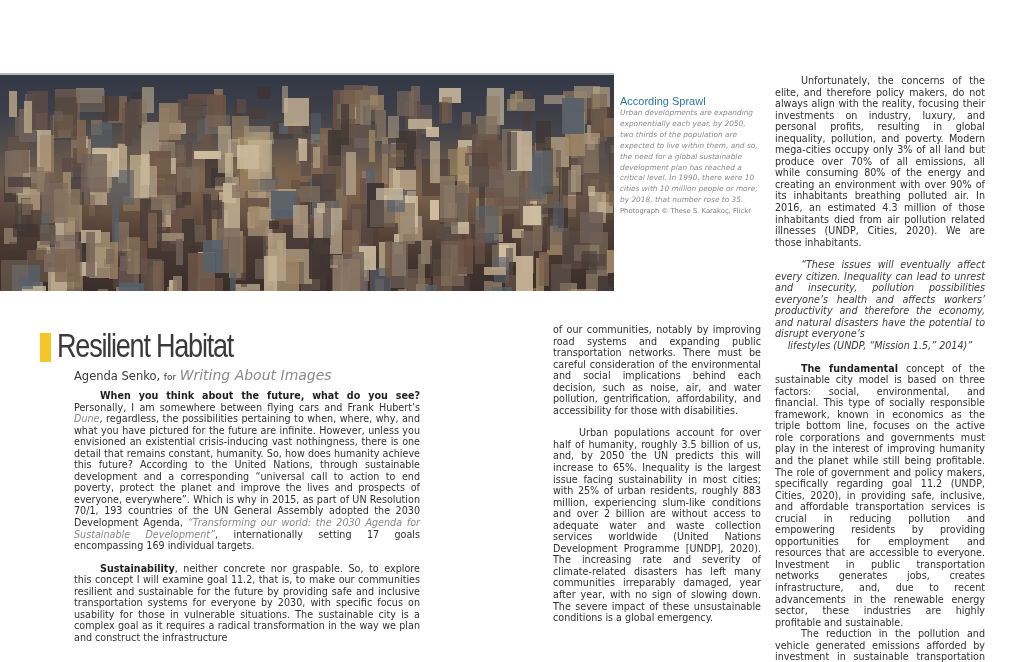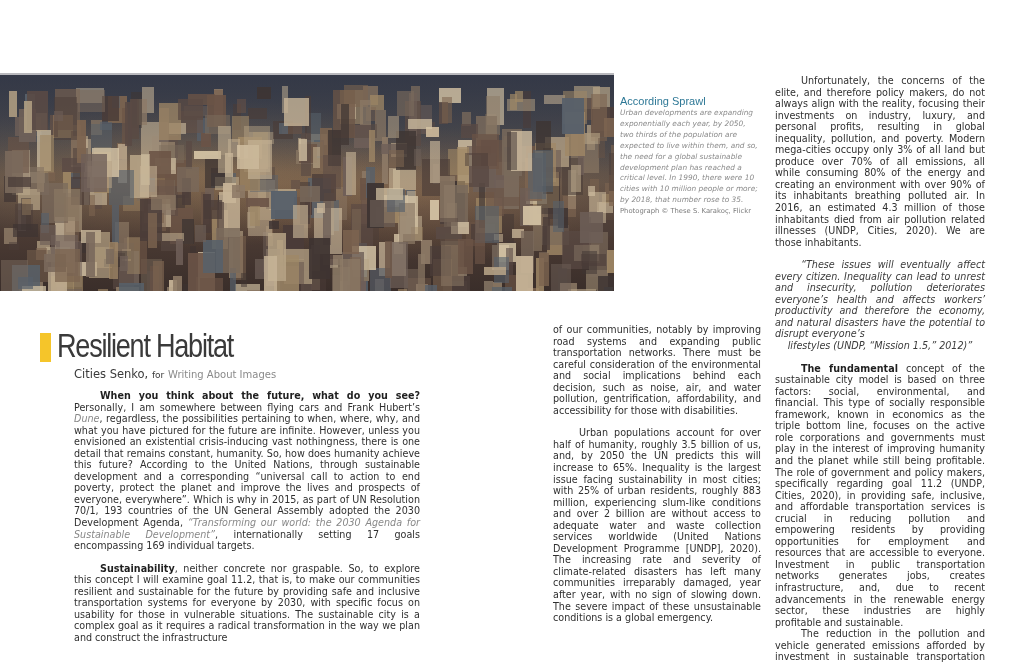--- a/index.html
+++ b/index.html
@@ -22,21 +22,21 @@
   .caption-title { font-family: "Liberation Sans", sans-serif; font-size: 11px; color: #2e7896; margin: 0 0 1px 0; }
   .caption-body { font-family: "DejaVu Sans", sans-serif; font-style: italic; font-size: 7.4px; line-height: 10.9px; color: #8a8a8a; margin: 0; font-weight: 300; }
   .caption-credit { font-family: "DejaVu Sans", sans-serif; font-size: 6.8px; color: #7a7a7a; margin-top: 1px; }
 
   
   .title-bar { position: absolute; left: 40px; top: 333px; width: 11px; height: 29px; background: #f5c52a; }
   .title { position: absolute; left: 57px; top: 327px; margin: 0; font-family: "Liberation Sans", sans-serif;
            font-size: 33px; font-weight: normal; color: #3a3a3a; letter-spacing: -1.5px; transform: scaleX(0.82); transform-origin: left top; white-space: nowrap; }
   .byline { position: absolute; left: 74px; top: 367px; font-size: 11.5px; color: #3a3a3a; white-space: nowrap; }
   .byline .for { font-size: 9px; }
-  .byline .pub { font-size: 10px; color: #8a8a8a; }
+  .byline .pub { font-style: italic; font-size: 14px; color: #8a8a8a; }
 
   
   .col { position: absolute; font-size: 9.6px; line-height: 11.55px; text-align: justify; color: #2f2f2f; }
   .col p { margin: 0; }
   .col .indent { text-indent: 26px; }
   .col .gap { margin-top: 11px; }
   .col b { color: #1f1f1f; }
   .col i { color: #888; }
   .col-left { left: 74px; top: 390px; width: 346px; }
   .col-mid { left: 553px; top: 324px; width: 208px; }
@@ -561,34 +561,34 @@
 
 <div class="caption">
   <div class="caption-title">According Sprawl</div>
   <p class="caption-body">Urban developments are expanding exponentially each year, by 2050, two thirds of the population are expected to live within them, and so, the need for a global sustainable development plan has reached a critical level. In 1990, there were 10 cities with 10 million people or more; by 2018, that number rose to 35.</p>
   <div class="caption-credit">Photograph © These S. Karakoç, Flickr</div>
 </div>
 
 <div class="title-bar"></div>
 <h1 class="title">Resilient Habitat</h1>
 <div class="byline">
-  <span>Cities Senko,</span>
+  <span>Agenda Senko,</span>
   <span class="for">for</span>
   <span class="pub">Writing About Images</span>
 </div>
 
 <div class="col col-left">
   <p class="indent"><b>When you think about the future, what do you see?</b><span> Personally, I am somewhere between flying cars and Frank Hubert’s </span><i>Dune</i><span>, regardless, the possibilities pertaining to when, where, why, and what you have pictured for the future are infinite. However, unless you envisioned an existential crisis-inducing vast nothingness, there is one detail that remains constant, humanity. So, how does humanity achieve this future? According to the United Nations, through sustainable development and a corresponding “universal call to action to end poverty, protect the planet and improve the lives and prospects of everyone, everywhere”. Which is why in 2015, as part of UN Resolution 70/1, 193 countries of the UN General Assembly adopted the 2030 Development Agenda, </span><i>“Transforming our world: the 2030 Agenda for Sustainable Development”</i><span>, internationally setting 17 goals encompassing 169 individual targets.</span></p>
   <p class="indent gap"><b>Sustainability</b><span>, neither concrete nor graspable. So, to explore this concept I will examine goal 11.2, that is, to make our communities resilient and sustainable for the future by providing safe and inclusive transportation systems for everyone by 2030, with specific focus on usability for those in vulnerable situations. The sustainable city is a complex goal as it requires a radical transformation in the way we plan and construct the infrastructure</span></p>
 </div>
 
 <div class="col col-mid">
   <p>of our communities, notably by improving road systems and expanding public transportation networks. There must be careful consideration of the environmental and social implications behind each decision, such as noise, air, and water pollution, gentrification, affordability, and accessibility for those with disabilities.</p>
   <p class="indent gap">Urban populations account for over half of humanity, roughly 3.5 billion of us, and, by 2050 the UN predicts this will increase to 65%. Inequality is the largest issue facing sustainability in most cities; with 25% of urban residents, roughly 883 million, experiencing slum-like conditions and over 2 billion are without access to adequate water and waste collection services worldwide (United Nations Development Programme [UNDP], 2020). The increasing rate and severity of climate-related disasters has left many communities irreparably damaged, year after year, with no sign of slowing down. The severe impact of these unsustainable conditions is a global emergency.</p>
 </div>
 
 <div class="col col-right">
   <p class="indent">Unfortunately, the concerns of the elite, and therefore policy makers, do not always align with the reality, focusing their investments on industry, luxury, and personal profits, resulting in global inequality, pollution, and poverty. Modern mega-cities occupy only 3% of all land but produce over 70% of all emissions, all while consuming 80% of the energy and creating an environment with over 90% of its inhabitants breathing polluted air. In 2016, an estimated 4.3 million of those inhabitants died from air pollution related illnesses (UNDP, Cities, 2020). We are those inhabitants.</p>
-  <p class="indent gap quote">“These issues will eventually affect every citizen. Inequality can lead to unrest and insecurity, pollution deteriorates everyone’s health and affects workers’ productivity and therefore the economy, and natural disasters have the potential to disrupt everyone’s</p>
-  <p class="quote-last">lifestyles (UNDP, “Mission 1.5,” 2012)”</p>
+  <p class="indent gap quote">“These issues will eventually affect every citizen. Inequality can lead to unrest and insecurity, pollution possibilities everyone’s health and affects workers’ productivity and therefore the economy, and natural disasters have the potential to disrupt everyone’s</p>
+  <p class="quote-last">lifestyles (UNDP, “Mission 1.5,” 2014)”</p>
   <p class="indent gap"><b>The fundamental</b><span> concept of the sustainable city model is based on three factors: social, environmental, and financial. This type of socially responsible framework, known in economics as the triple bottom line, focuses on the active role corporations and governments must play in the interest of improving humanity and the planet while still being profitable. The role of government and policy makers, specifically regarding goal 11.2 (UNDP, Cities, 2020), in providing safe, inclusive, and affordable transportation services is crucial in reducing pollution and empowering residents by providing opportunities for employment and resources that are accessible to everyone. Investment in public transportation networks generates jobs, creates infrastructure, and, due to recent advancements in the renewable energy sector, these industries are highly profitable and sustainable.</span></p>
   <p class="indent">The reduction in the pollution and vehicle generated emissions afforded by investment in sustainable transportation benefits everyone, and, as indicated in recent global health data, could have tremendous</p>
 </div>
 
 </body></html>

